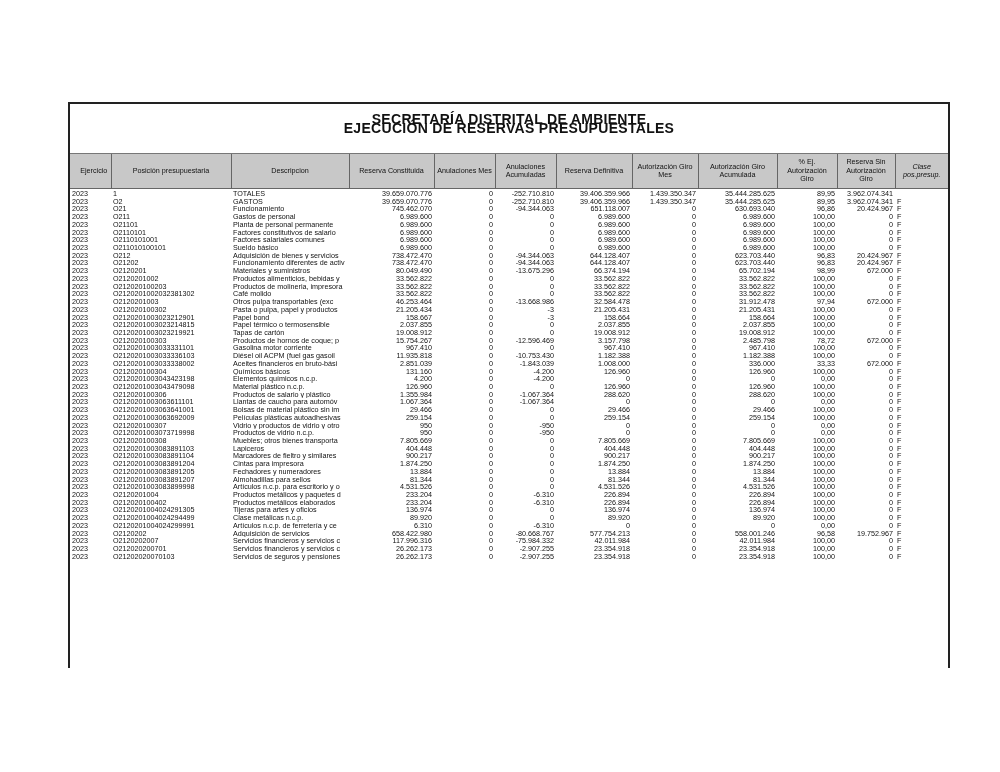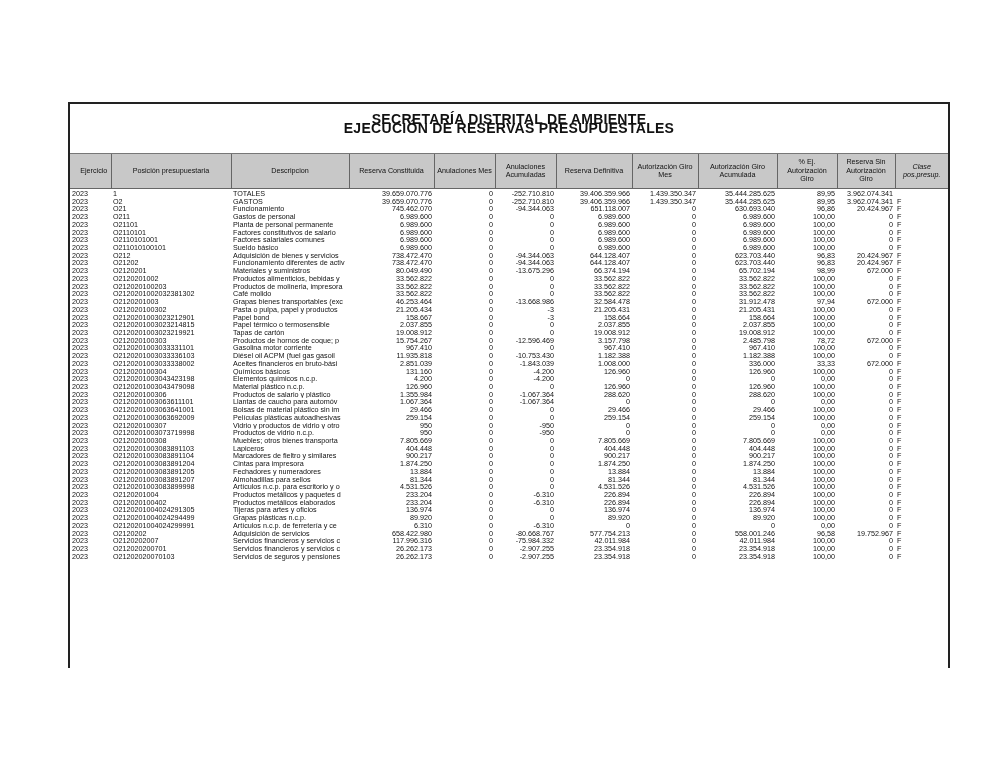--- a/index.html
+++ b/index.html
@@ -256,21 +256,21 @@
           <td class="num">33.562.822</td>
           <td class="num">0</td>
           <td class="num">33.562.822</td>
           <td class="num">100,00</td>
           <td class="num">0</td>
           <td class="cls">F</td>
         </tr>
         <tr>
           <td class="txt">2023</td>
           <td class="txt">O2120201003</td>
-          <td class="txt">Grapas bienes transportables (exc</td>
+          <td class="txt">Otros pulpa transportables (exc</td>
           <td class="num">46.253.464</td>
           <td class="num">0</td>
           <td class="num">-13.668.986</td>
           <td class="num">32.584.478</td>
           <td class="num">0</td>
           <td class="num">31.912.478</td>
           <td class="num">97,94</td>
           <td class="num">672.000</td>
           <td class="cls">F</td>
         </tr>
@@ -648,21 +648,21 @@
           <td class="num">136.974</td>
           <td class="num">0</td>
           <td class="num">136.974</td>
           <td class="num">100,00</td>
           <td class="num">0</td>
           <td class="cls">F</td>
         </tr>
         <tr>
           <td class="txt">2023</td>
           <td class="txt">O2120201004024294499</td>
-          <td class="txt">Grapas plásticas n.c.p.</td>
+          <td class="txt">Clase metálicas n.c.p.</td>
           <td class="num">89.920</td>
           <td class="num">0</td>
           <td class="num">0</td>
           <td class="num">89.920</td>
           <td class="num">0</td>
           <td class="num">89.920</td>
           <td class="num">100,00</td>
           <td class="num">0</td>
           <td class="cls">F</td>
         </tr>

